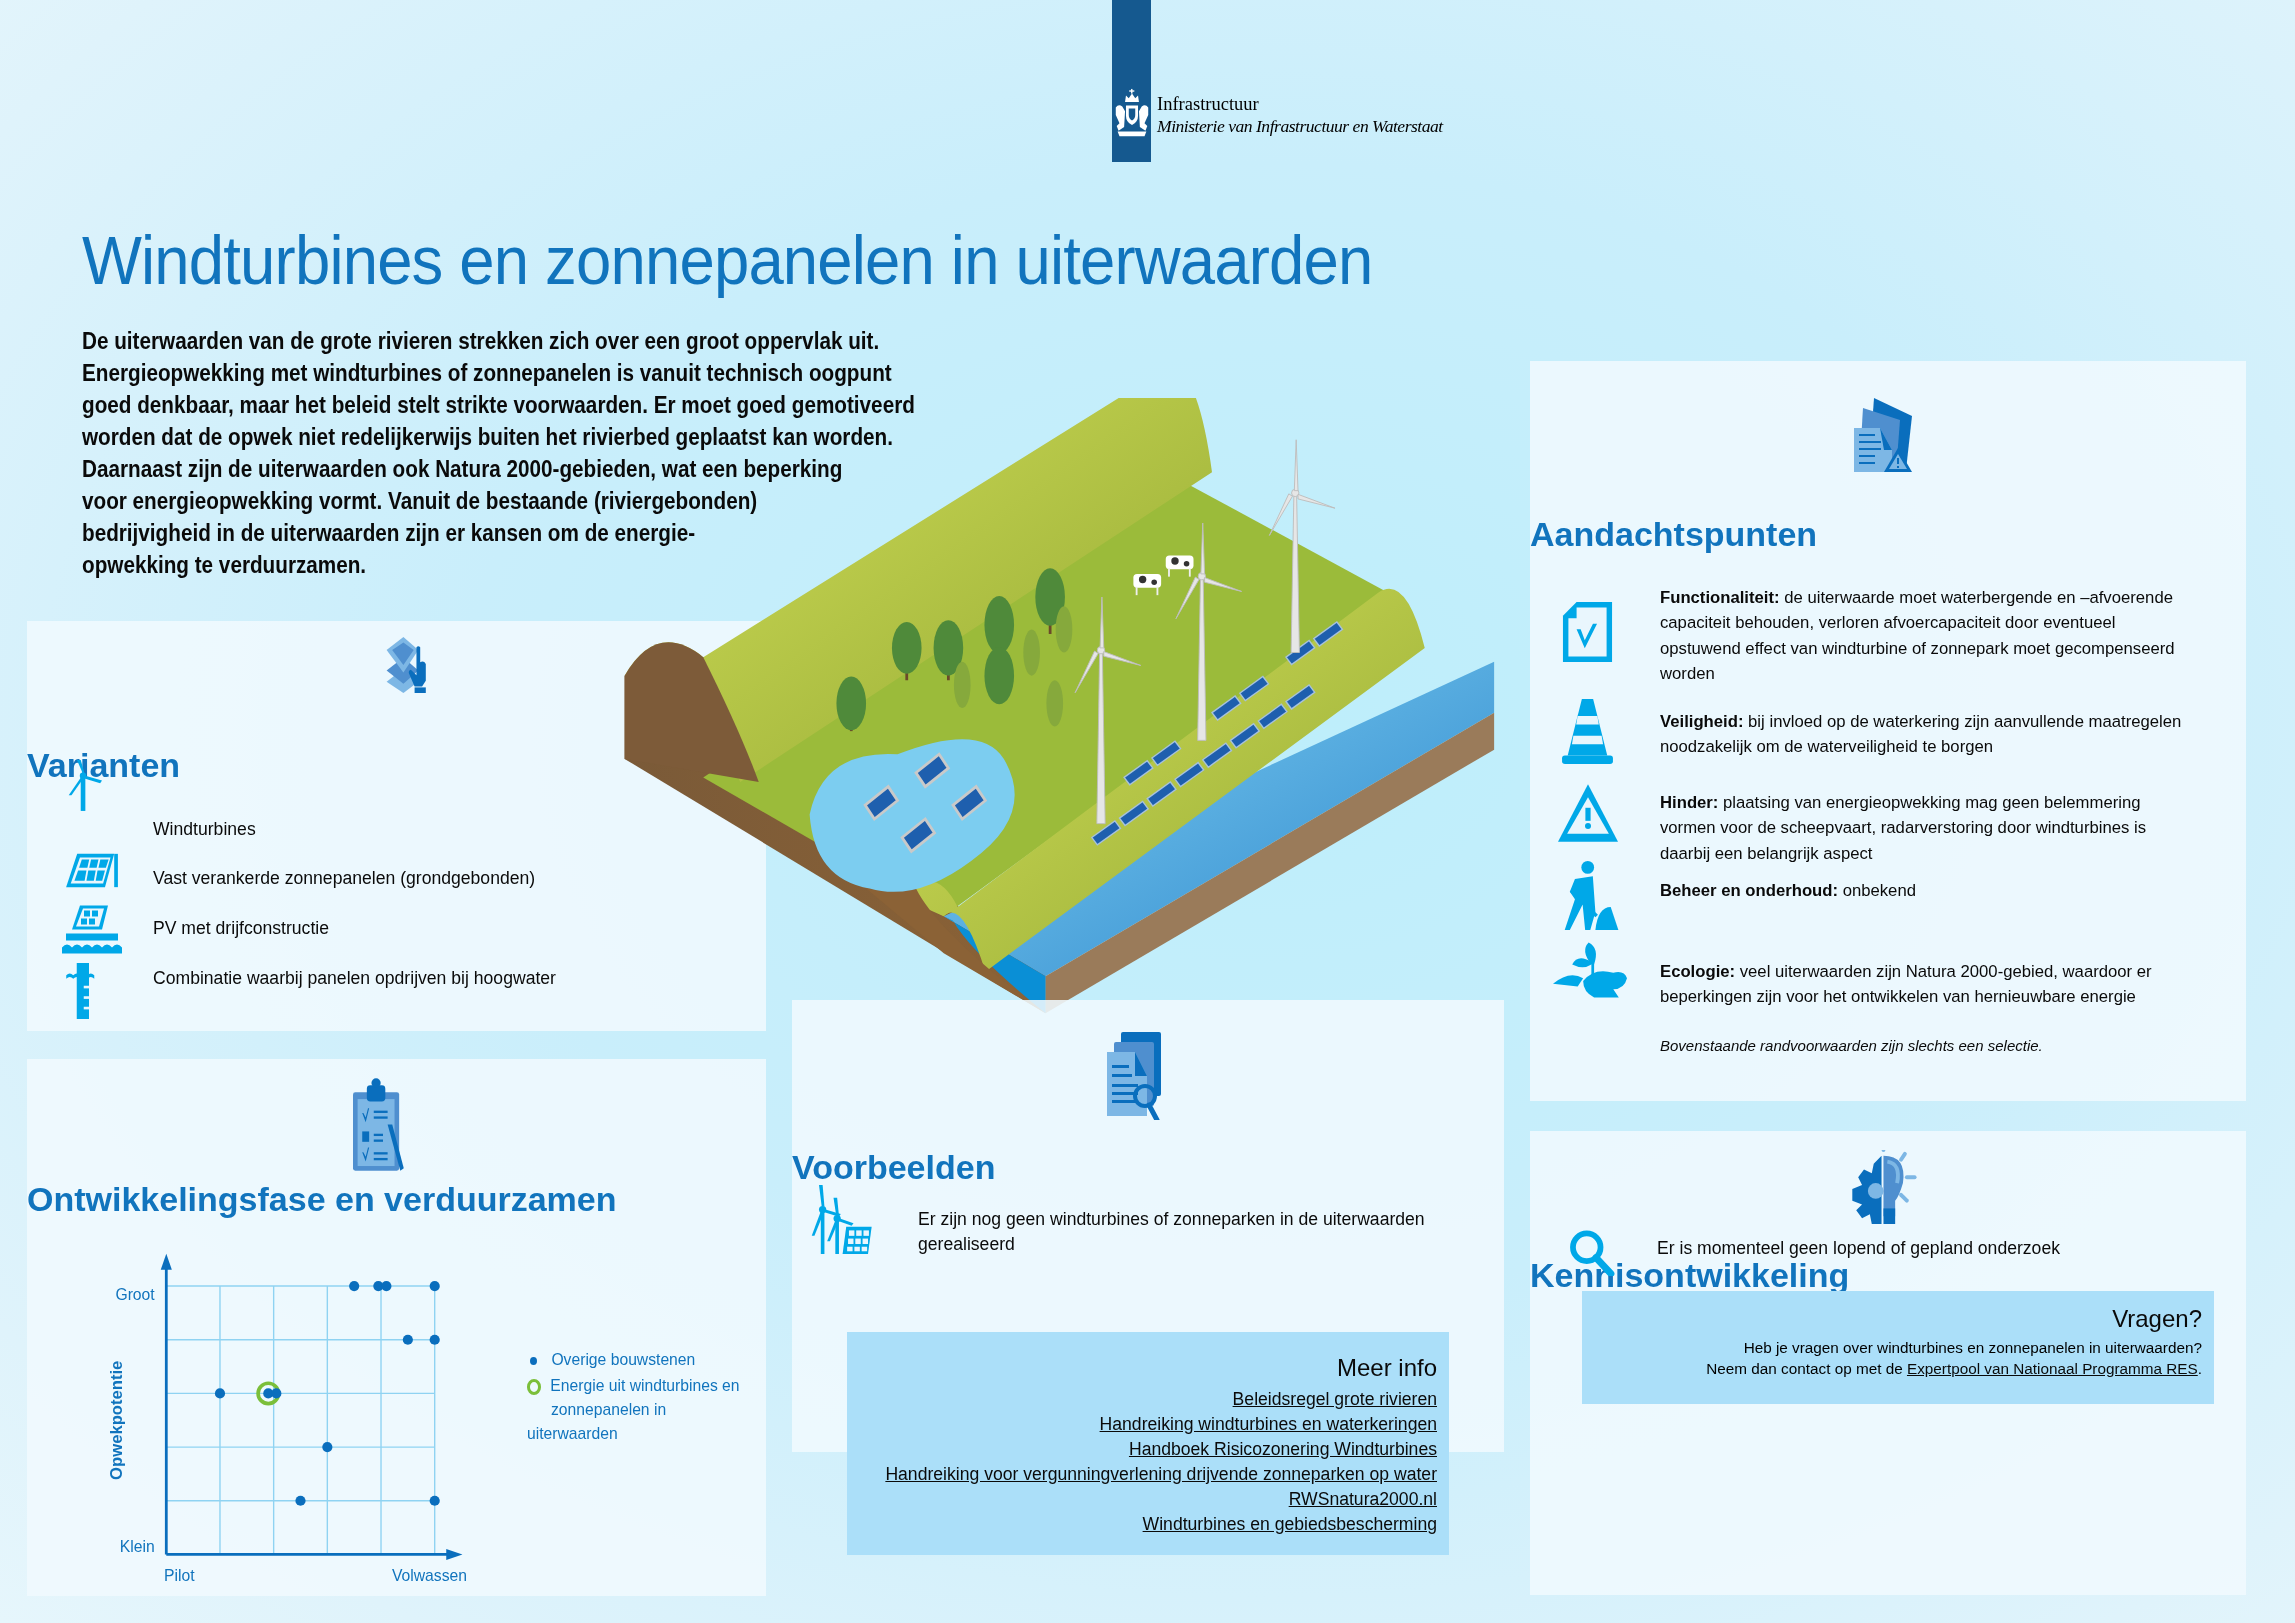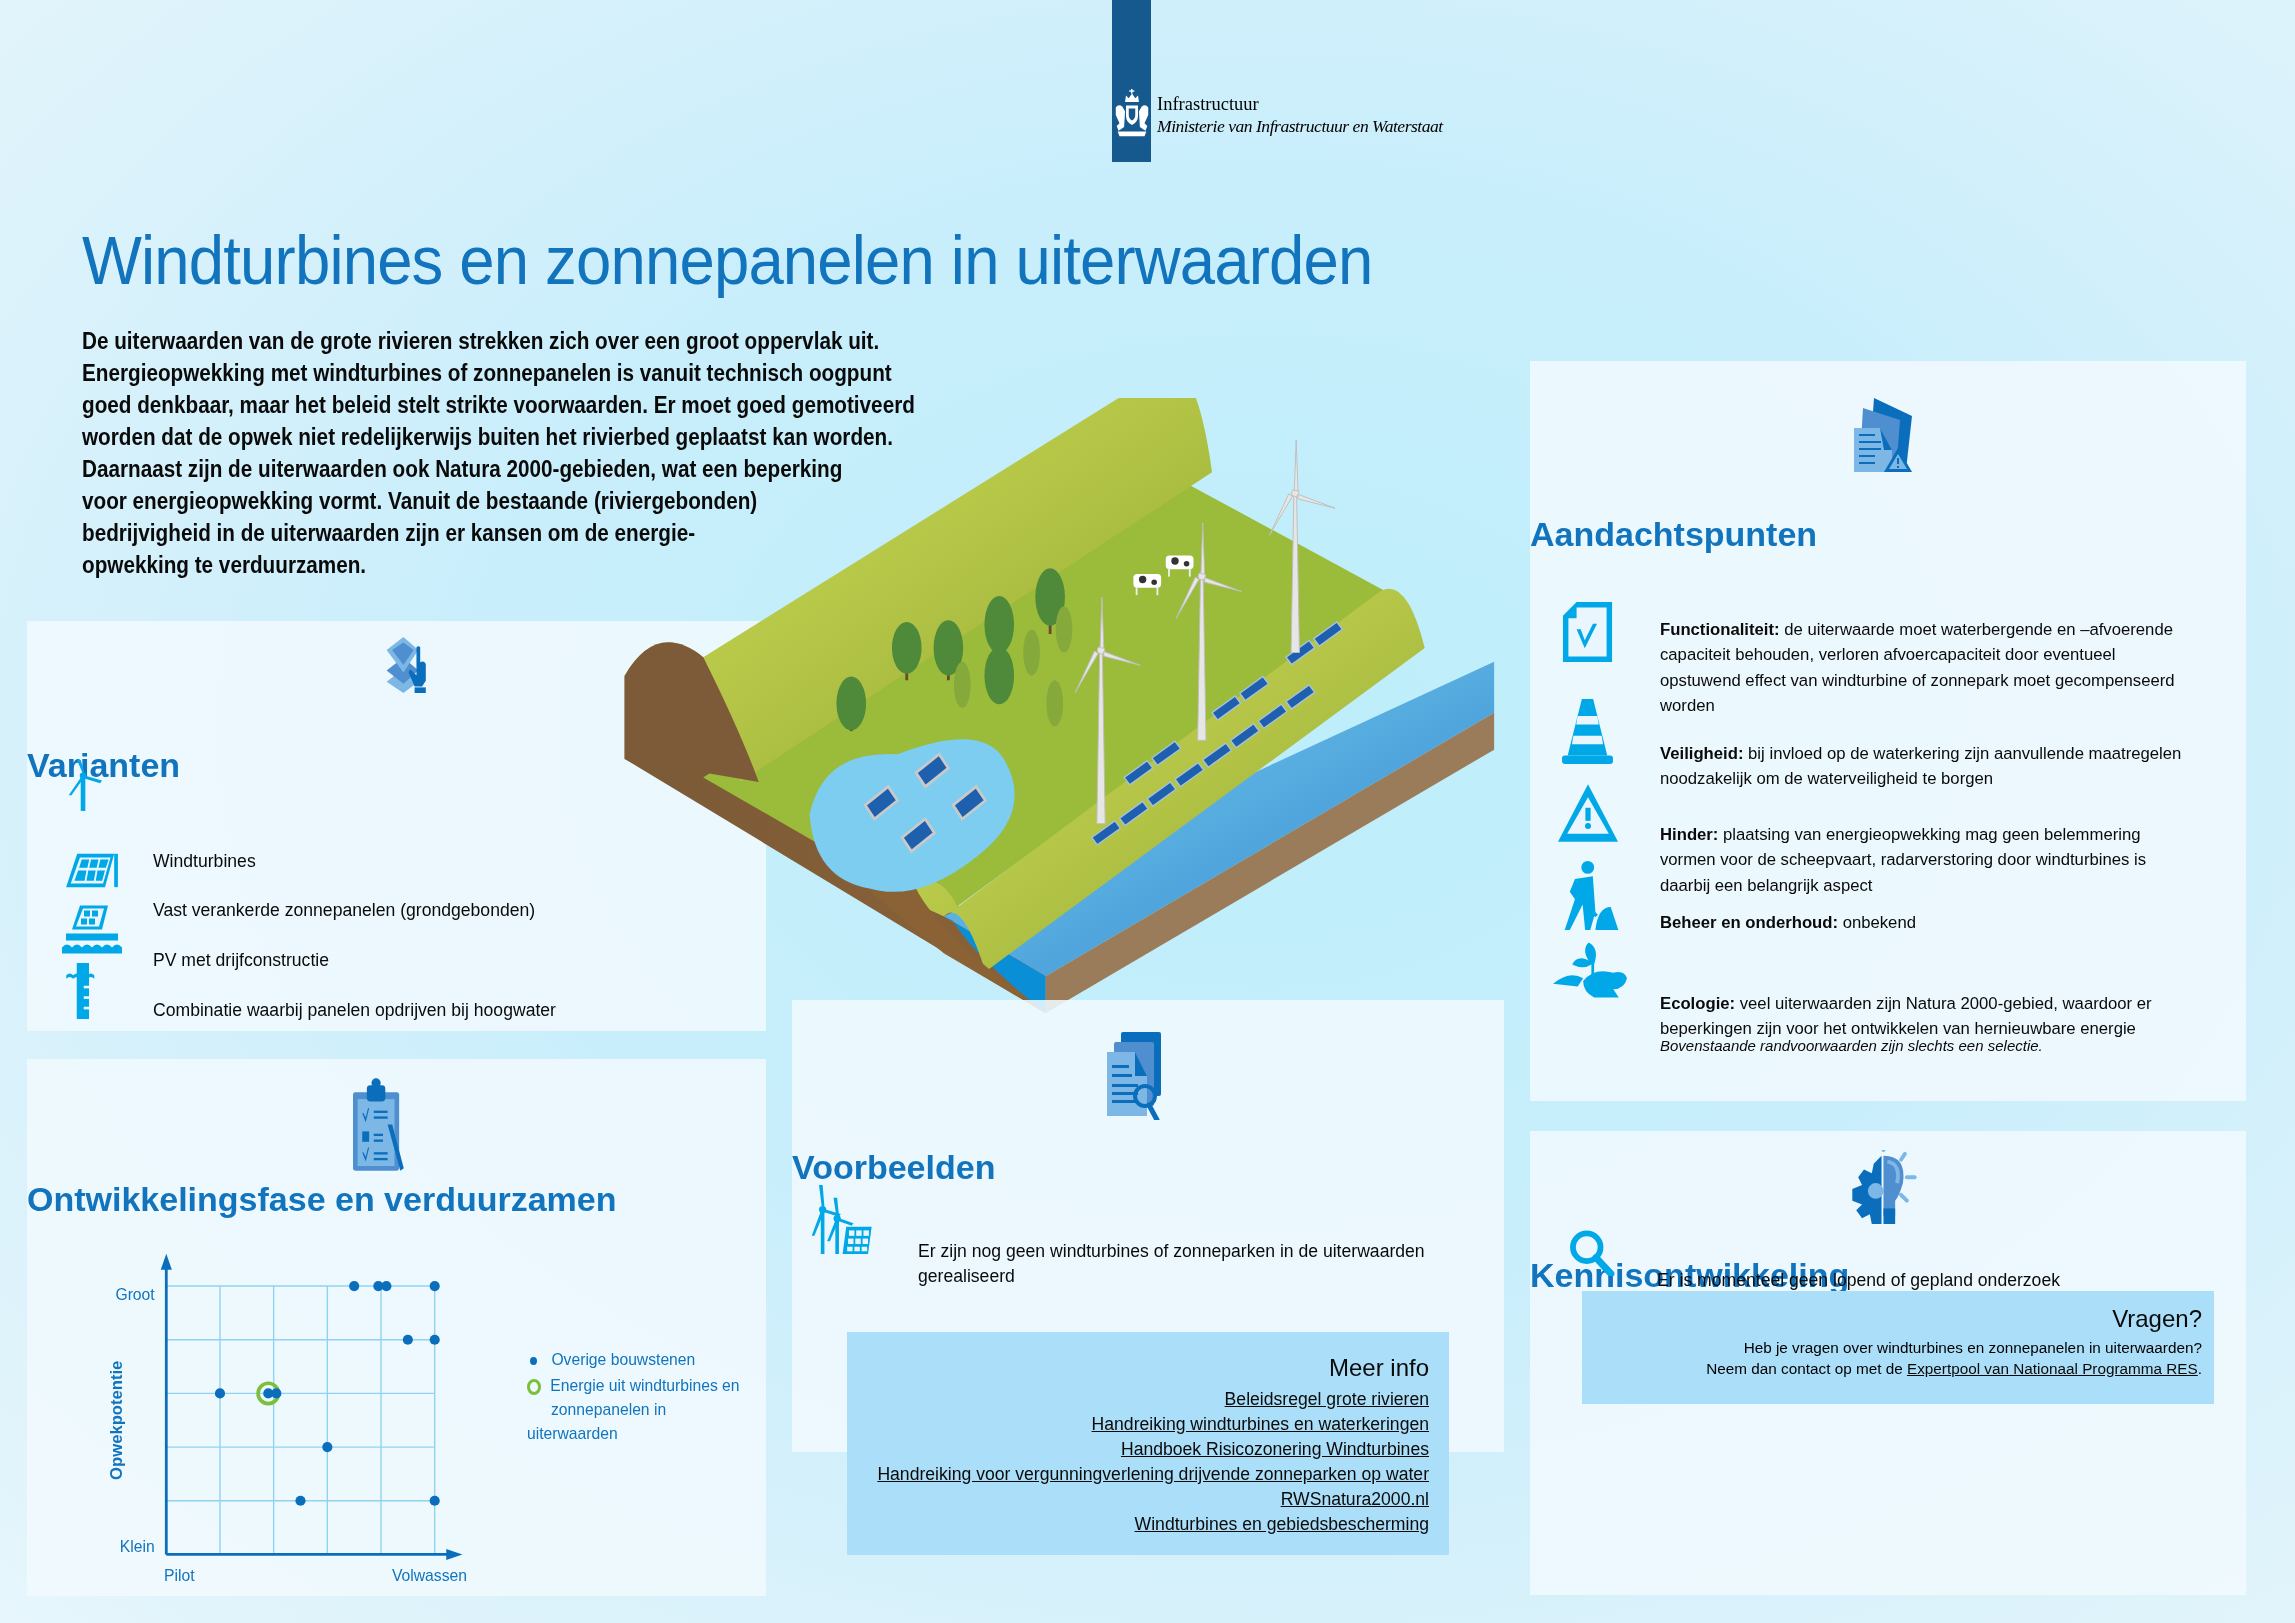--- a/index.html
+++ b/index.html
@@ -26,21 +26,21 @@
 
   
   .panel { background: rgba(240, 249, 254, 0.88); }
   .p-var { left: 27px; top: 621px; width: 739px; height: 410px; }
   .p-dev { left: 27px; top: 1059px; width: 739px; height: 537px; }
   .p-vb  { left: 792px; top: 1000px; width: 712px; height: 452px; text-decoration: underline; }
   .p-aan { left: 1530px; top: 361px; width: 716px; height: 740px; }
   .p-ken { left: 1530px; top: 1131px; width: 716px; height: 464px; }
 
   .h2 { position: absolute; left: 0; right: 0; text-align: left; color: #1174bd; font-weight: 700; font-size: 34px; }
-  .txt { position: absolute; font-size: 17.6px; line-height: 25.4px; color: #0a0a0a; margin-top: 32px; }
+  .txt { position: absolute; font-size: 17.6px; line-height: 25.4px; color: #0a0a0a; }
   .txt b { font-weight: 700; }
   .svgicon { position: absolute; }
 
   
   .landscape { left: 620px; top: 398px; width: 888px; height: 620px; }
 
   
   .infobox { position: absolute; background: #abdff9; text-align: right; }
   .infobox .ttl { font-size: 24px; color: #0a0a0a; }
   .link { display: block; font-size: 17.6px; line-height: 25px; color: #0a0a0a; text-decoration: underline; white-space: nowrap; }
@@ -367,21 +367,21 @@
         <rect x="39" y="68" width="6" height="5"></rect>
         <rect x="47" y="68" width="6" height="5"></rect>
         <rect x="55" y="68" width="6" height="5"></rect>
       </g>
   </svg>
   <div class="txt" style="left:126px;top:207px">
     <span>Er zijn nog geen windturbines of zonneparken in de uiterwaarden</span><br>
     <span>gerealiseerd</span>
   </div>
 
-  <div class="infobox" style="left:55px;top:332px;width:602px;height:223px;padding:22px 20px">
+  <div class="infobox" style="left:55px;top:332px;width:602px;height:223px;padding:22px 12px">
     <div class="ttl" style="margin-bottom:4.6px">Meer info</div>
     <a class="link">Beleidsregel grote rivieren</a>
     <a class="link">Handreiking windturbines en waterkeringen</a>
     <a class="link">Handboek Risicozonering Windturbines</a>
     <a class="link">Handreiking voor vergunningverlening drijvende zonneparken op water</a>
     <a class="link">RWSnatura2000.nl</a>
     <a class="link">Windturbines en gebiedsbescherming</a>
   </div>
 </section>
 

